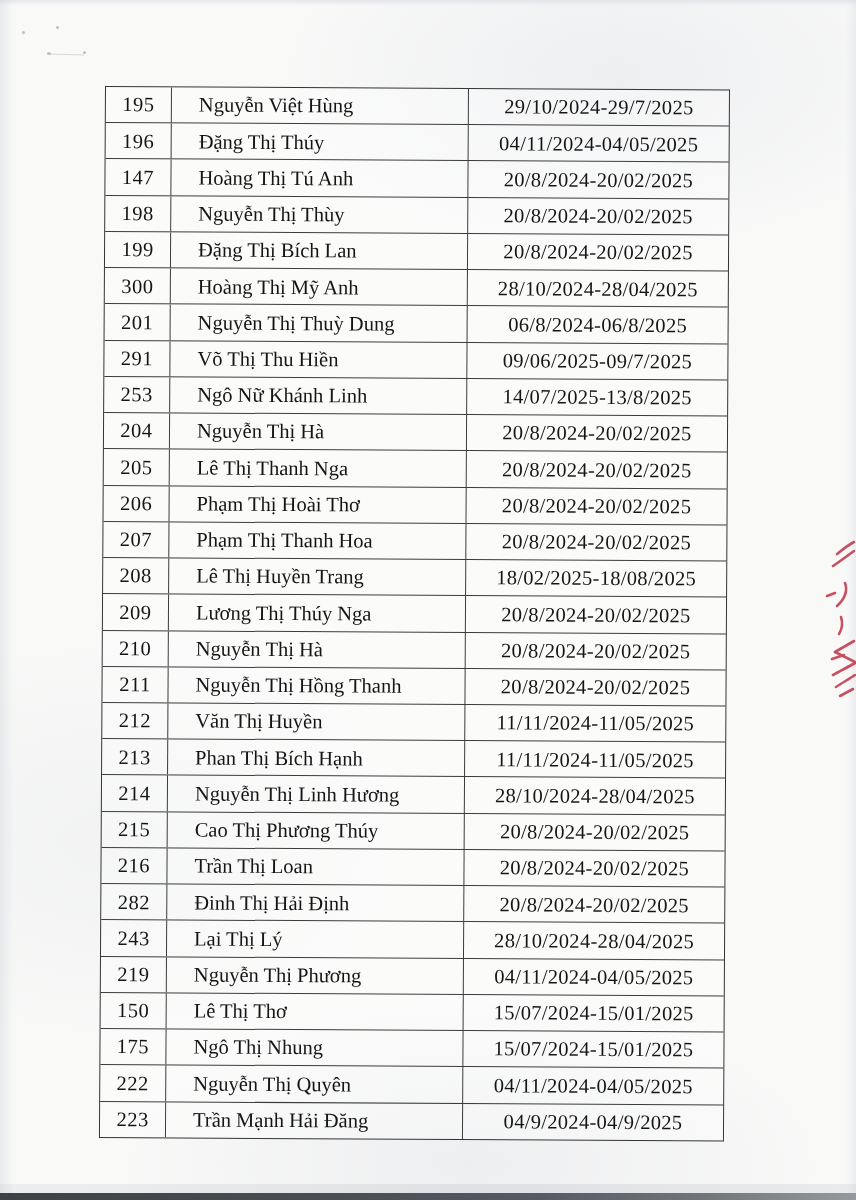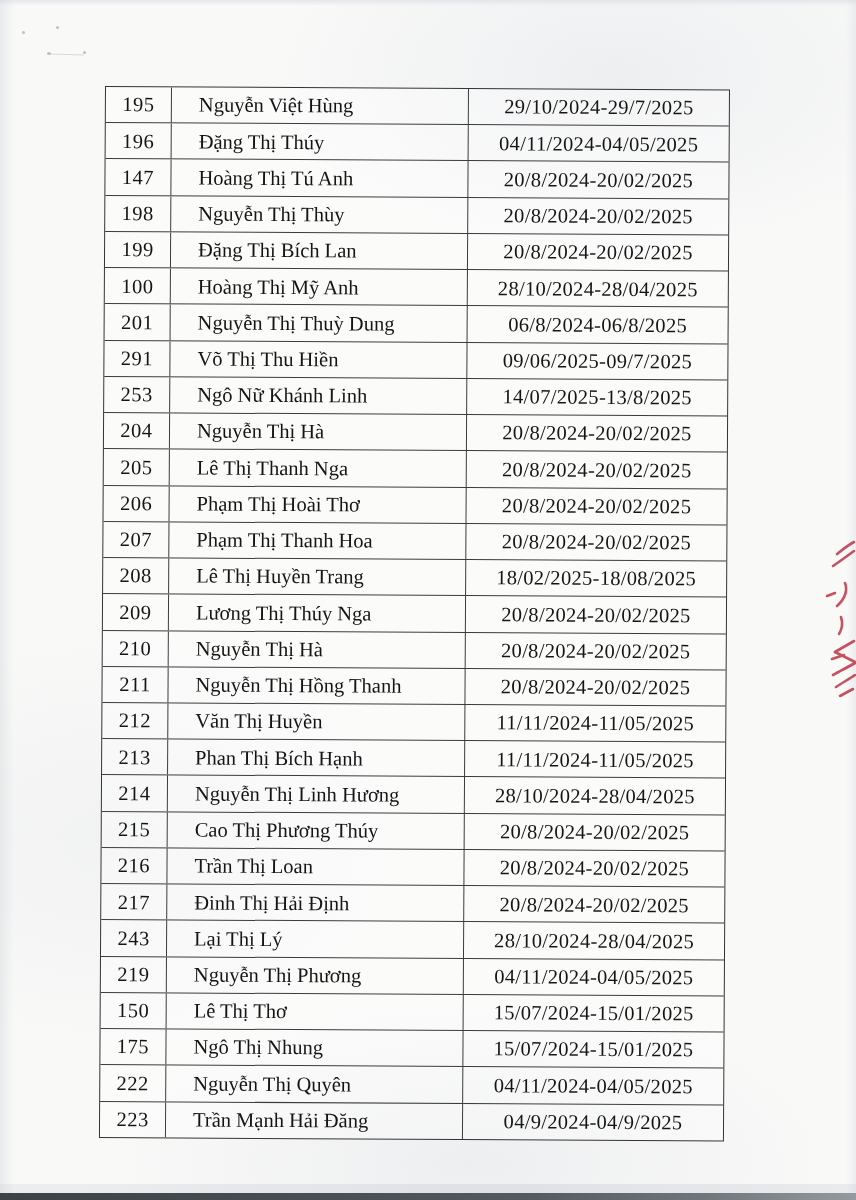--- a/index.html
+++ b/index.html
@@ -146,21 +146,21 @@
     <div class="cell period">20/8/2024-20/02/2025</div>
   </div>
 
   <div class="row">
     <div class="cell num">199</div>
     <div class="cell name">Đặng Thị Bích Lan</div>
     <div class="cell period">20/8/2024-20/02/2025</div>
   </div>
 
   <div class="row">
-    <div class="cell num">100</div>
+    <div class="cell num">300</div>
     <div class="cell name">Hoàng Thị Mỹ Anh</div>
     <div class="cell period">28/10/2024-28/04/2025</div>
   </div>
 
   <div class="row">
     <div class="cell num">201</div>
     <div class="cell name">Nguyễn Thị Thuỳ Dung</div>
     <div class="cell period">06/8/2024-06/8/2025</div>
   </div>
 
@@ -248,21 +248,21 @@
     <div class="cell period">20/8/2024-20/02/2025</div>
   </div>
 
   <div class="row">
     <div class="cell num">216</div>
     <div class="cell name">Trần Thị Loan</div>
     <div class="cell period">20/8/2024-20/02/2025</div>
   </div>
 
   <div class="row">
-    <div class="cell num">217</div>
+    <div class="cell num">282</div>
     <div class="cell name">Đinh Thị Hải Định</div>
     <div class="cell period">20/8/2024-20/02/2025</div>
   </div>
 
   <div class="row">
     <div class="cell num">243</div>
     <div class="cell name">Lại Thị Lý</div>
     <div class="cell period">28/10/2024-28/04/2025</div>
   </div>
 

